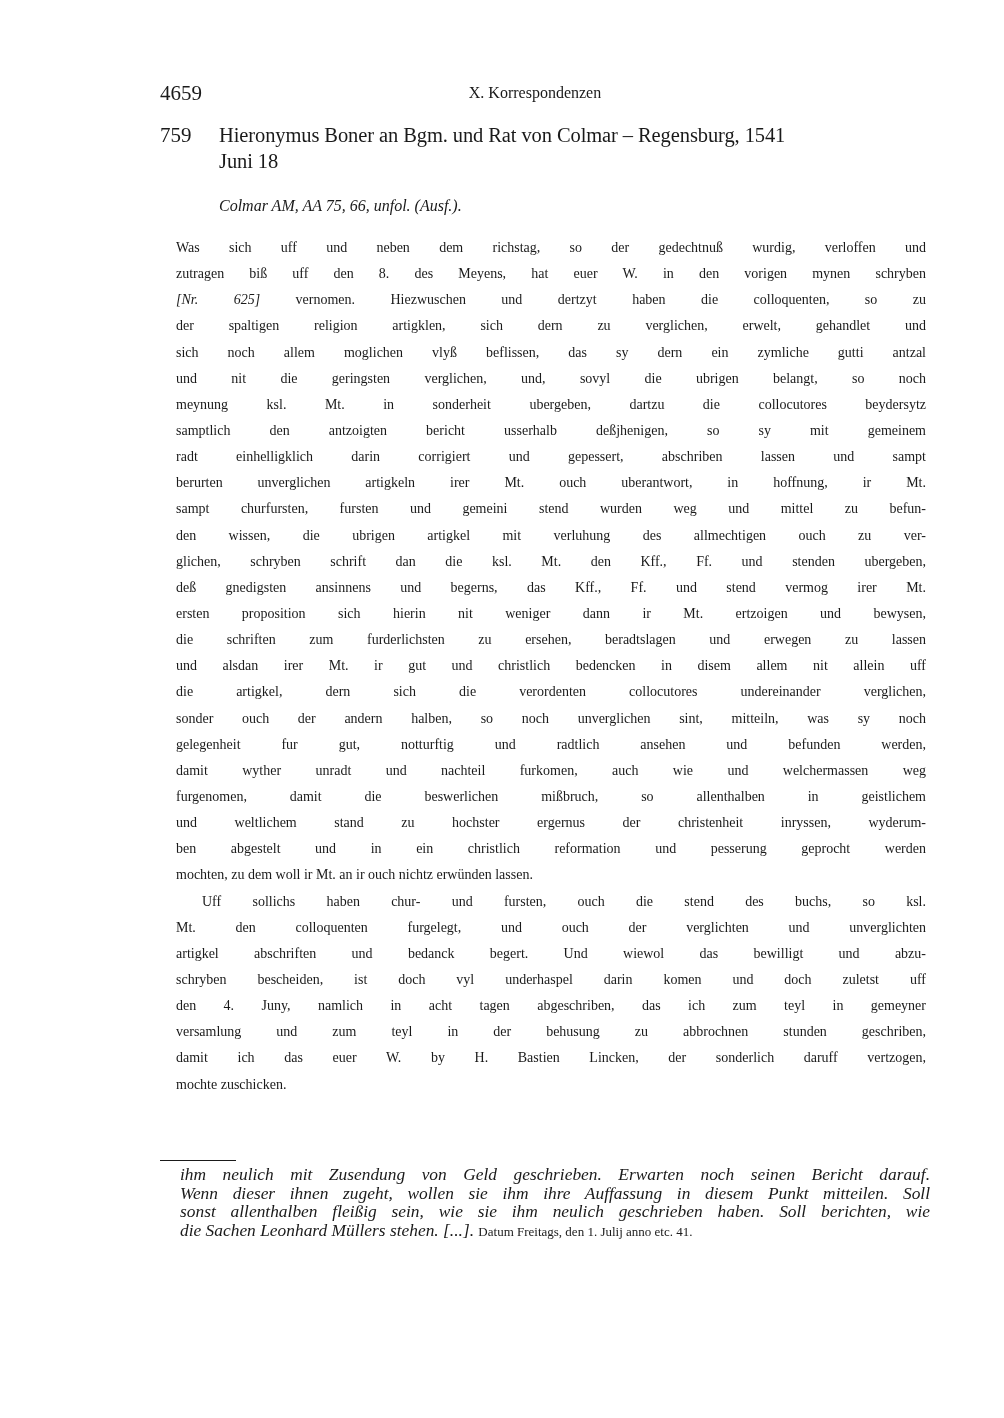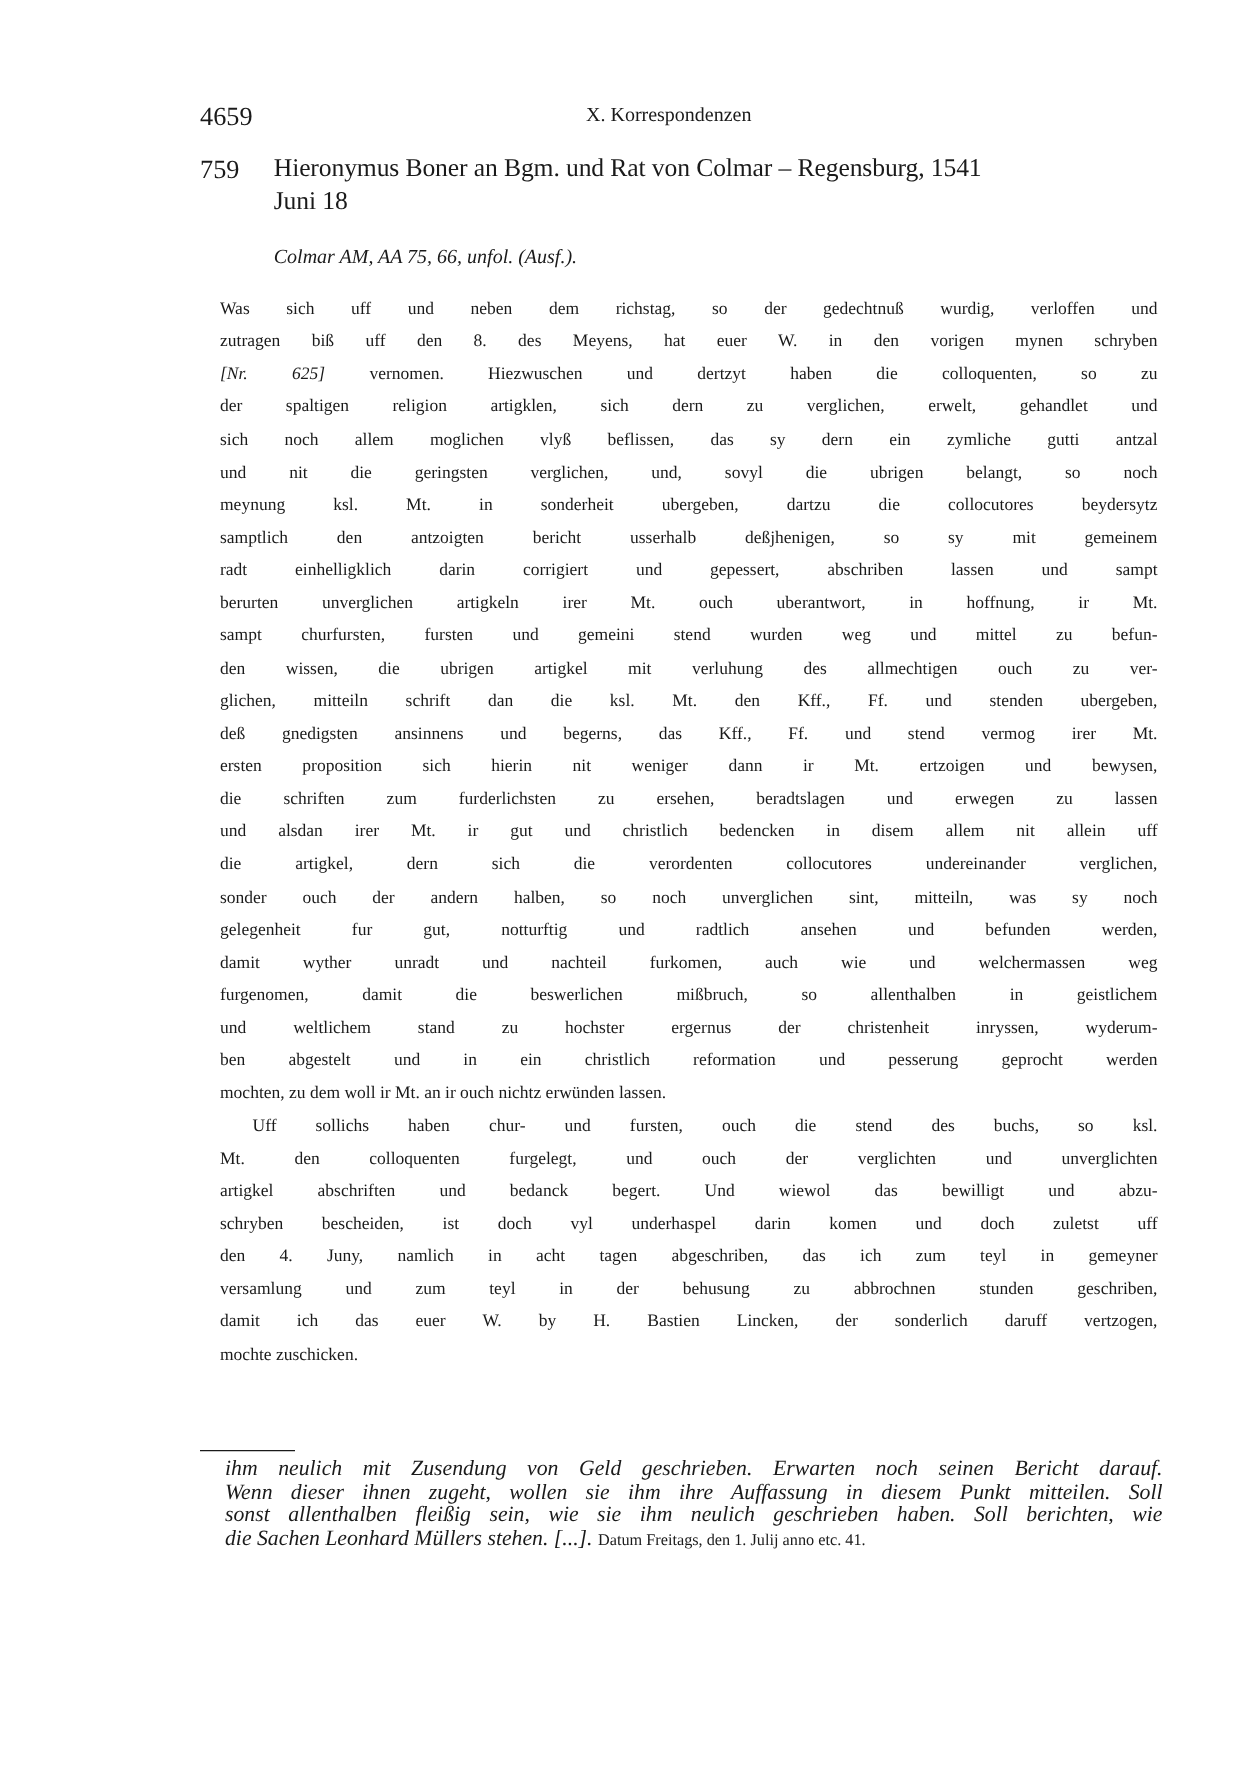--- a/index.html
+++ b/index.html
@@ -161,21 +161,21 @@
       <span class="line"><span class="ital">[Nr. 625]</span> <span>vernomen. Hiezwuschen und dertzyt haben die colloquenten, so zu</span></span>
       <span class="line">der spaltigen religion artigklen, sich dern zu verglichen, erwelt, gehandlet und</span>
       <span class="line">sich noch allem moglichen vlyß beflissen, das sy dern ein zymliche gutti antzal</span>
       <span class="line">und nit die geringsten verglichen, und, sovyl die ubrigen belangt, so noch</span>
       <span class="line">meynung ksl. Mt. in sonderheit ubergeben, dartzu die collocutores beydersytz</span>
       <span class="line">samptlich den antzoigten bericht usserhalb deßjhenigen, so sy mit gemeinem</span>
       <span class="line">radt einhelligklich darin corrigiert und gepessert, abschriben lassen und sampt</span>
       <span class="line">berurten unverglichen artigkeln irer Mt. ouch uberantwort, in hoffnung, ir Mt.</span>
       <span class="line">sampt churfursten, fursten und gemeini stend wurden weg und mittel zu befun-</span>
       <span class="line">den wissen, die ubrigen artigkel mit verluhung des allmechtigen ouch zu ver-</span>
-      <span class="line">glichen, mitteiln schrift dan die ksl. Mt. den Kff., Ff. und stenden ubergeben,</span>
+      <span class="line">glichen, schryben schrift dan die ksl. Mt. den Kff., Ff. und stenden ubergeben,</span>
       <span class="line">deß gnedigsten ansinnens und begerns, das Kff., Ff. und stend vermog irer Mt.</span>
       <span class="line">ersten proposition sich hierin nit weniger dann ir Mt. ertzoigen und bewysen,</span>
       <span class="line">die schriften zum furderlichsten zu ersehen, beradtslagen und erwegen zu lassen</span>
       <span class="line">und alsdan irer Mt. ir gut und christlich bedencken in disem allem nit allein uff</span>
       <span class="line">die artigkel, dern sich die verordenten collocutores undereinander verglichen,</span>
       <span class="line">sonder ouch der andern halben, so noch unverglichen sint, mitteiln, was sy noch</span>
       <span class="line">gelegenheit fur gut, notturftig und radtlich ansehen und befunden werden,</span>
       <span class="line">damit wyther unradt und nachteil furkomen, auch wie und welchermassen weg</span>
       <span class="line">furgenomen, damit die beswerlichen mißbruch, so allenthalben in geistlichem</span>
       <span class="line">und weltlichem stand zu hochster ergernus der christenheit inryssen, wyderum-</span>

